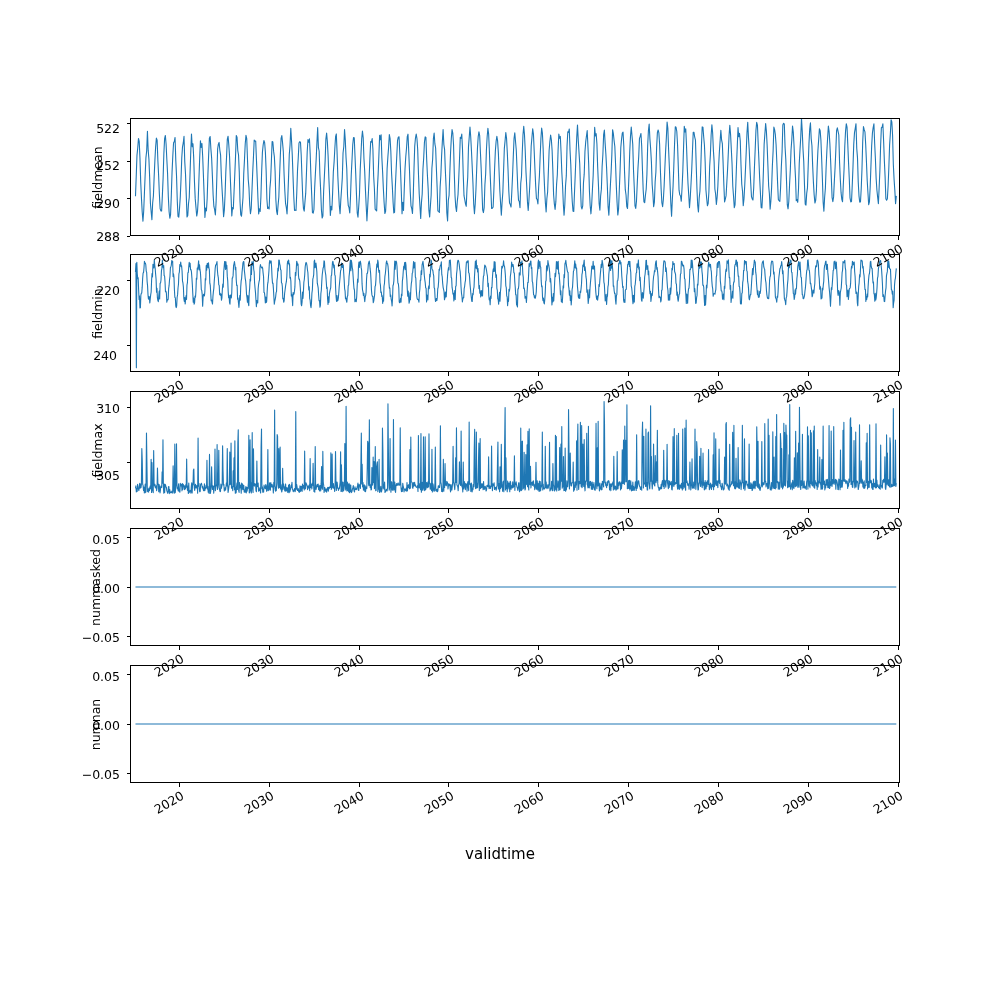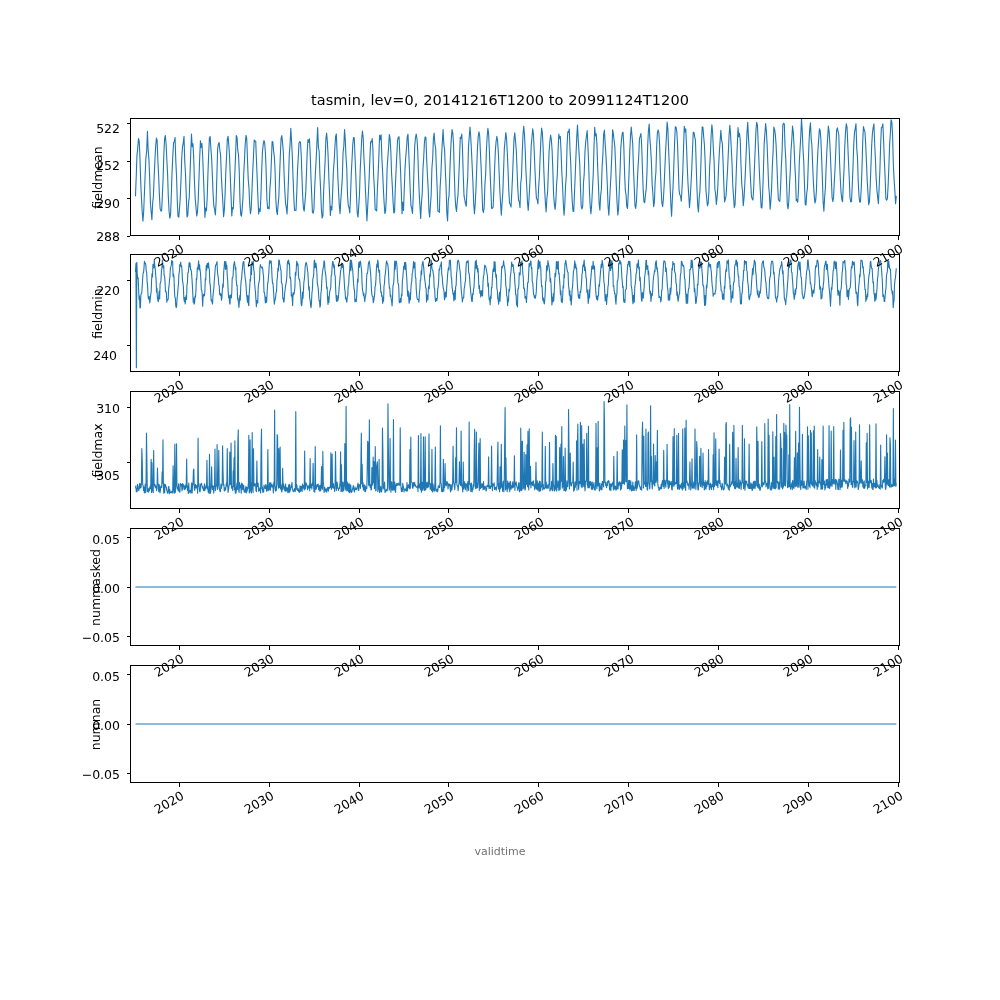--- a/index.html
+++ b/index.html
@@ -63,34 +63,33 @@
     color: #000000;
     white-space: nowrap;
     transform-origin: 100% 0%;
     transform: rotate(-30deg);
   }
   .xlabel {
     position: absolute;
     left: 0;
     width: 1000px;
     text-align: center;
-    font-size: 11px;
-    color: #737373;
+    font-size: 15px;
+    color: #000000;
   }
   .tickmark {
     position: absolute;
     background: #000000;
   }
 </style>
 </head>
 <body>
 
 <div id="figure">
 
-  <div class="fig-title">tasmin, lev=0, 20141216T1200 to 20991124T1200</div>
 
   <div class="panel" id="panel0" style="left:130px; top:118px; width:770px; height:118px;">
     <svg id="svg0" viewBox="0 0 770 118" preserveAspectRatio="none">
         <path d="M4.49,78.64L5.24,58.15L5.99,37.00L6.74,29.46L7.49,19.79L8.24,22.87L8.98,39.58L9.73,64.17L10.48,80.51L11.23,94.45L11.98,103.93L12.73,93.63L13.48,74.74L14.22,56.13L14.97,39.25L15.72,32.41L16.47,12.61L17.22,31.70L17.97,40.84L18.72,59.63L19.46,85.73L20.21,94.37L20.96,102.47L21.71,85.50L22.46,78.33L23.21,58.88L23.96,42.08L24.70,28.32L25.45,19.46L26.20,21.65L26.95,42.15L27.70,57.68L28.45,76.57L29.20,91.23L29.94,93.44L30.69,93.63L31.44,77.96L32.19,60.14L32.94,35.37L33.69,19.99L34.44,16.76L35.18,25.39L35.93,41.17L36.68,55.94L37.43,79.26L38.18,94.10L38.93,101.02L39.68,97.22L40.42,77.43L41.17,53.77L41.92,37.33L42.67,24.20L43.42,23.07L44.17,18.77L44.92,42.55L45.66,58.15L46.41,83.77L47.16,99.11L47.91,99.90L48.66,90.69L49.41,79.24L50.16,61.27L50.90,39.45L51.65,28.31L52.40,24.36L53.15,17.51L53.90,43.44L54.65,55.88L55.40,77.43L56.15,99.72L56.89,98.28L57.64,86.10L58.39,79.85L59.14,57.09L59.89,34.05L60.64,15.23L61.39,28.21L62.13,25.11L62.88,39.70L63.63,63.73L64.38,81.00L65.13,89.87L65.88,98.71L66.63,94.75L67.37,82.78L68.12,60.84L68.87,39.37L69.62,22.24L70.37,28.98L71.12,24.88L71.87,38.19L72.61,57.65L73.36,78.14L74.11,100.19L74.86,90.52L75.61,93.48L76.36,81.05L77.11,56.60L77.85,36.33L78.60,19.44L79.35,17.79L80.10,30.42L80.85,39.93L81.60,58.11L82.35,77.45L83.09,88.98L83.84,92.18L84.59,97.50L85.34,84.20L86.09,58.19L86.84,30.71L87.59,25.58L88.33,23.85L89.08,31.75L89.83,36.80L90.58,57.88L91.33,72.12L92.08,84.65L92.83,99.34L93.57,92.71L94.32,76.77L95.07,53.77L95.82,38.12L96.57,20.40L97.32,17.52L98.07,26.61L98.81,38.14L99.56,59.34L100.31,78.47L101.06,98.55L101.81,90.06L102.56,91.42L103.31,74.10L104.05,56.60L104.80,38.27L105.55,16.76L106.30,18.45L107.05,32.02L107.80,36.46L108.55,53.79L109.29,84.00L110.04,97.33L110.79,98.95L111.54,89.86L112.29,79.78L113.04,55.37L113.79,41.35L114.53,25.25L115.28,16.63L116.03,19.88L116.78,40.73L117.53,61.32L118.28,70.11L119.03,87.76L119.78,96.37L120.52,91.19L121.27,72.90L122.02,54.26L122.77,38.61L123.52,21.50L124.27,22.50L125.02,22.43L125.76,41.06L126.51,59.98L127.26,80.28L128.01,96.65L128.76,91.36L129.51,94.03L130.26,78.99L131.00,53.06L131.75,33.96L132.50,26.47L133.25,21.87L134.00,24.18L134.75,33.95L135.50,52.79L136.24,81.32L136.99,91.06L137.74,89.71L138.49,91.60L139.24,70.86L139.99,62.11L140.74,43.31L141.48,22.82L142.23,23.33L142.98,32.68L143.73,38.30L144.48,53.46L145.23,81.96L145.98,93.69L146.72,97.23L147.47,87.64L148.22,79.42L148.97,57.36L149.72,37.26L150.47,19.74L151.22,16.88L151.96,24.34L152.71,33.04L153.46,55.64L154.21,72.73L154.96,85.89L155.71,89.86L156.46,96.49L157.20,80.22L157.95,59.91L158.70,36.19L159.45,26.44L160.20,9.39L160.95,22.18L161.70,37.18L162.44,58.35L163.19,78.93L163.94,92.94L164.69,92.59L165.44,93.11L166.19,75.31L166.94,52.36L167.68,39.58L168.43,24.53L169.18,23.09L169.93,23.62L170.68,37.31L171.43,59.28L172.18,79.70L172.92,91.03L173.67,93.68L174.42,84.08L175.17,75.43L175.92,54.92L176.67,33.40L177.42,20.92L178.17,23.70L178.91,20.14L179.66,35.53L180.41,58.86L181.16,76.71L181.91,95.08L182.66,95.73L183.41,92.06L184.15,70.03L184.90,55.01L185.65,40.86L186.40,24.25L187.15,8.76L187.90,29.04L188.65,32.55L189.39,56.45L190.14,72.29L190.89,91.89L191.64,100.68L192.39,98.68L193.14,73.45L193.89,58.29L194.63,42.62L195.38,20.41L196.13,14.38L196.88,23.27L197.63,37.83L198.38,59.93L199.13,77.35L199.87,98.15L200.62,88.85L201.37,92.58L202.12,75.89L202.87,53.68L203.62,43.88L204.37,30.05L205.11,17.98L205.86,15.19L206.61,34.16L207.36,58.12L208.11,73.90L208.86,88.25L209.61,96.39L210.35,82.53L211.10,71.77L211.85,59.86L212.60,34.64L213.35,27.93L214.10,10.75L214.85,21.47L215.59,39.14L216.34,50.53L217.09,77.79L217.84,88.00L218.59,90.11L219.34,95.62L220.09,78.76L220.83,56.71L221.58,41.65L222.33,25.97L223.08,18.83L223.83,19.05L224.58,37.60L225.33,56.26L226.07,77.20L226.82,95.60L227.57,99.91L228.32,88.85L229.07,77.04L229.82,51.37L230.57,35.88L231.31,19.85L232.06,12.38L232.81,19.11L233.56,40.41L234.31,53.31L235.06,72.37L235.81,88.42L236.55,103.60L237.30,89.28L238.05,74.87L238.80,59.28L239.55,39.25L240.30,23.02L241.05,23.62L241.80,20.00L242.54,30.81L243.29,58.32L244.04,70.95L244.79,91.71L245.54,92.64L246.29,93.47L247.04,70.85L247.78,56.35L248.53,36.77L249.28,16.48L250.03,21.00L250.78,15.97L251.53,39.67L252.28,54.06L253.02,70.90L253.77,84.92L254.52,96.18L255.27,93.83L256.02,78.80L256.77,50.64L257.52,39.01L258.26,29.00L259.01,15.87L259.76,19.91L260.51,32.96L261.26,55.31L262.01,68.54L262.76,84.55L263.50,95.57L264.25,94.92L265.00,69.57L265.75,52.92L266.50,36.82L267.25,21.65L268.00,18.47L268.74,18.08L269.49,35.15L270.24,52.49L270.99,73.33L271.74,96.24L272.49,84.66L273.24,92.98L273.98,71.30L274.73,50.65L275.48,38.36L276.23,29.69L276.98,17.92L277.73,15.44L278.48,33.80L279.22,52.03L279.97,73.89L280.72,88.25L281.47,91.08L282.22,96.19L282.97,78.79L283.72,51.33L284.46,27.79L285.21,19.34L285.96,15.40L286.71,20.06L287.46,31.61L288.21,55.70L288.96,75.97L289.70,88.79L290.45,101.07L291.20,85.06L291.95,76.34L292.70,51.08L293.45,39.60L294.20,23.64L294.94,18.21L295.69,18.82L296.44,41.00L297.19,57.24L297.94,70.92L298.69,93.01L299.44,99.76L300.19,88.38L300.93,77.65L301.68,50.12L302.43,41.00L303.18,20.03L303.93,14.29L304.68,25.40L305.43,29.48L306.17,50.05L306.92,69.50L307.67,93.55L308.42,93.85L309.17,95.04L309.92,69.19L310.67,57.25L311.41,37.73L312.16,22.84L312.91,10.63L313.66,25.90L314.41,31.23L315.16,52.15L315.91,69.23L316.65,95.44L317.40,103.80L318.15,82.63L318.90,77.68L319.65,54.62L320.40,33.94L321.15,19.91L321.89,10.77L322.64,14.31L323.39,26.44L324.14,55.74L324.89,78.52L325.64,89.51L326.39,94.15L327.13,83.88L327.88,76.86L328.63,59.53L329.38,40.67L330.13,18.71L330.88,19.65L331.63,15.36L332.37,30.85L333.12,57.33L333.87,78.02L334.62,82.02L335.37,86.24L336.12,88.85L336.87,70.80L337.61,59.17L338.36,28.34L339.11,18.44L339.86,8.16L340.61,18.26L341.36,32.48L342.11,49.07L342.85,65.57L343.60,86.71L344.35,96.35L345.10,86.60L345.85,71.37L346.60,50.53L347.35,29.95L348.09,18.20L348.84,13.00L349.59,16.94L350.34,34.16L351.09,50.63L351.84,72.03L352.59,92.33L353.33,95.19L354.08,90.14L354.83,66.88L355.58,55.97L356.33,31.71L357.08,18.01L357.83,9.41L358.57,15.26L359.32,32.53L360.07,55.29L360.82,73.22L361.57,91.06L362.32,90.78L363.07,89.48L363.82,72.34L364.56,50.16L365.31,32.61L366.06,22.74L366.81,17.57L367.56,22.32L368.31,34.20L369.06,53.85L369.80,73.06L370.55,85.61L371.30,97.82L372.05,84.88L372.80,74.83L373.55,52.39L374.30,30.17L375.04,22.25L375.79,13.72L376.54,19.97L377.29,34.22L378.04,52.22L378.79,73.46L379.54,85.56L380.28,87.02L381.03,89.59L381.78,74.54L382.53,58.06L383.28,38.21L384.03,19.84L384.78,13.96L385.52,22.82L386.27,31.60L387.02,50.68L387.77,69.83L388.52,82.73L389.27,83.95L390.02,90.30L390.76,65.36L391.51,58.43L392.26,34.69L393.01,16.04L393.76,7.52L394.51,15.99L395.26,32.49L396.00,53.62L396.75,68.06L397.50,84.32L398.25,92.95L399.00,81.87L399.75,68.99L400.50,50.66L401.24,27.43L401.99,18.67L402.74,9.93L403.49,15.34L404.24,32.56L404.99,50.96L405.74,67.96L406.48,80.96L407.23,81.73L407.98,86.47L408.73,69.21L409.48,57.79L410.23,37.66L410.98,19.99L411.72,9.18L412.47,14.28L413.22,30.18L413.97,54.05L414.72,71.41L415.47,85.35L416.22,94.65L416.96,80.91L417.71,74.08L418.46,53.12L419.21,32.02L419.96,22.94L420.71,16.25L421.46,21.10L422.21,32.06L422.95,52.50L423.70,77.03L424.45,86.32L425.20,92.00L425.95,84.08L426.70,66.27L427.45,56.43L428.19,31.77L428.94,15.26L429.69,19.66L430.44,17.74L431.19,33.90L431.94,54.11L432.69,67.98L433.43,86.00L434.18,97.95L434.93,87.18L435.68,67.68L436.43,57.88L437.18,27.60L437.93,13.04L438.67,13.54L439.42,10.11L440.17,31.65L440.92,45.96L441.67,69.64L442.42,84.25L443.17,93.91L443.91,93.98L444.66,74.56L445.41,56.44L446.16,36.44L446.91,18.45L447.66,6.17L448.41,21.38L449.15,33.47L449.90,45.43L450.65,70.19L451.40,89.10L452.15,91.52L452.90,88.47L453.65,65.15L454.39,56.10L455.14,33.01L455.89,23.33L456.64,17.25L457.39,11.69L458.14,28.27L458.89,46.43L459.63,73.58L460.38,88.21L461.13,96.46L461.88,86.99L462.63,71.66L463.38,57.42L464.13,31.20L464.87,8.54L465.62,17.19L466.37,14.90L467.12,25.26L467.87,48.47L468.62,66.10L469.37,86.14L470.11,92.70L470.86,78.14L471.61,71.35L472.36,48.06L473.11,36.18L473.86,15.86L474.61,11.32L475.35,24.29L476.10,35.68L476.85,50.08L477.60,68.60L478.35,89.43L479.10,97.91L479.85,83.59L480.59,68.29L481.34,54.44L482.09,36.47L482.84,10.86L483.59,14.70L484.34,21.91L485.09,28.02L485.84,46.21L486.58,68.28L487.33,84.97L488.08,97.72L488.83,91.42L489.58,72.23L490.33,53.00L491.08,29.29L491.82,20.69L492.57,14.27L493.32,13.34L494.07,27.16L494.82,53.41L495.57,71.89L496.32,77.34L497.06,89.17L497.81,91.04L498.56,75.05L499.31,56.46L500.06,32.85L500.81,17.31L501.56,8.10L502.30,16.98L503.05,25.55L503.80,51.57L504.55,68.94L505.30,88.44L506.05,91.01L506.80,83.38L507.54,66.52L508.29,49.98L509.04,38.13L509.79,19.88L510.54,17.48L511.29,14.71L512.04,27.84L512.78,51.33L513.53,72.33L514.28,84.27L515.03,85.03L515.78,77.59L516.53,71.44L517.28,55.96L518.02,27.13L518.77,11.64L519.52,5.19L520.27,20.49L521.02,30.55L521.77,43.60L522.52,66.60L523.26,76.40L524.01,89.13L524.76,84.57L525.51,63.78L526.26,53.91L527.01,28.44L527.76,13.87L528.50,11.13L529.25,14.20L530.00,25.94L530.75,51.46L531.50,71.00L532.25,85.07L533.00,89.14L533.74,81.85L534.49,68.67L535.24,50.15L535.99,32.93L536.74,19.18L537.49,3.01L538.24,9.54L538.98,30.53L539.73,48.00L540.48,67.14L541.23,85.84L541.98,98.96L542.73,82.25L543.48,68.36L544.23,47.82L544.97,25.48L545.72,7.95L546.47,8.38L547.22,12.70L547.97,26.11L548.72,48.23L549.47,72.38L550.21,77.13L550.96,78.34L551.71,83.73L552.46,70.37L553.21,53.82L553.96,30.00L554.71,7.51L555.45,13.22L556.20,10.08L556.95,26.97L557.70,48.30L558.45,65.70L559.20,77.45L559.95,90.32L560.69,80.35L561.44,66.60L562.19,51.28L562.94,32.00L563.69,13.45L564.44,13.58L565.19,18.36L565.93,21.44L566.68,46.80L567.43,70.88L568.18,87.99L568.93,94.67L569.68,80.22L570.43,73.23L571.17,53.10L571.92,27.37L572.67,8.05L573.42,8.30L574.17,18.14L574.92,26.48L575.67,44.18L576.41,71.93L577.16,80.54L577.91,88.31L578.66,86.04L579.41,73.92L580.16,48.41L580.91,36.01L581.65,16.25L582.40,5.86L583.15,13.93L583.90,31.64L584.65,43.60L585.40,71.23L586.15,76.56L586.89,86.81L587.64,79.70L588.39,68.07L589.14,48.22L589.89,33.65L590.64,22.38L591.39,11.58L592.13,21.15L592.88,24.97L593.63,44.27L594.38,66.25L595.13,84.33L595.88,81.46L596.63,77.95L597.37,64.70L598.12,51.37L598.87,34.51L599.62,16.81L600.37,6.30L601.12,15.46L601.87,30.60L602.61,45.43L603.36,68.44L604.11,78.68L604.86,90.18L605.61,87.33L606.36,68.58L607.11,45.98L607.86,27.57L608.60,8.75L609.35,18.12L610.10,14.53L610.85,22.23L611.60,46.98L612.35,66.36L613.10,73.27L613.84,88.15L614.59,81.01L615.34,67.44L616.09,50.71L616.84,32.95L617.59,13.65L618.34,3.41L619.08,18.96L619.83,31.07L620.58,49.30L621.33,65.11L622.08,78.93L622.83,81.24L623.58,82.48L624.32,70.21L625.07,49.02L625.82,30.86L626.57,11.55L627.32,3.40L628.07,6.13L628.82,25.26L629.56,42.27L630.31,60.26L631.06,75.61L631.81,90.08L632.56,90.47L633.31,75.80L634.06,52.64L634.80,25.56L635.55,14.88L636.30,4.71L637.05,12.53L637.80,27.11L638.55,47.07L639.30,67.83L640.04,75.97L640.79,91.73L641.54,83.25L642.29,69.61L643.04,47.51L643.79,32.63L644.54,8.28L645.28,10.72L646.03,15.96L646.78,26.45L647.53,44.57L648.28,65.18L649.03,81.90L649.78,83.10L650.52,83.78L651.27,69.98L652.02,48.79L652.77,33.53L653.52,6.05L654.27,4.42L655.02,4.99L655.76,28.55L656.51,41.30L657.26,64.05L658.01,87.16L658.76,91.37L659.51,83.86L660.26,67.10L661.00,52.29L661.75,31.45L662.50,21.25L663.25,7.14L664.00,13.31L664.75,26.75L665.50,45.67L666.25,59.91L666.99,83.10L667.74,81.90L668.49,84.77L669.24,71.13L669.99,45.36L670.74,31.40L671.49,18.63L672.23,-0.86L672.98,11.88L673.73,30.22L674.48,42.86L675.23,66.86L675.98,86.72L676.73,87.62L677.47,75.62L678.22,70.06L678.97,47.47L679.72,25.08L680.47,10.29L681.22,3.87L681.97,19.94L682.71,27.28L683.46,47.99L684.21,64.71L684.96,77.43L685.71,85.45L686.46,82.74L687.21,72.71L687.95,48.94L688.70,32.05L689.45,21.24L690.20,9.90L690.95,11.80L691.70,21.32L692.45,40.23L693.19,60.76L693.94,84.54L694.69,93.88L695.44,79.66L696.19,70.52L696.94,49.13L697.69,32.28L698.43,19.42L699.18,7.17L699.93,12.80L700.68,25.08L701.43,41.88L702.18,60.70L702.93,80.10L703.67,84.07L704.42,79.22L705.17,63.19L705.92,49.33L706.67,31.47L707.42,11.91L708.17,8.97L708.91,12.54L709.66,16.27L710.41,44.10L711.16,61.41L711.91,74.94L712.66,81.72L713.41,84.21L714.15,66.98L714.90,51.28L715.65,27.44L716.40,12.54L717.15,4.81L717.90,8.28L718.65,25.66L719.39,44.00L720.14,60.44L720.89,80.31L721.64,84.31L722.39,84.02L723.14,66.89L723.89,48.15L724.63,25.57L725.38,13.85L726.13,9.56L726.88,4.78L727.63,29.87L728.38,39.28L729.13,64.16L729.88,78.17L730.62,84.52L731.37,84.34L732.12,70.97L732.87,51.20L733.62,22.95L734.37,7.74L735.12,10.92L735.86,13.05L736.61,25.93L737.36,43.56L738.11,62.21L738.86,74.97L739.61,87.20L740.36,84.33L741.10,69.52L741.85,48.20L742.60,27.28L743.35,14.28L744.10,8.69L744.85,4.83L745.60,24.93L746.34,40.51L747.09,60.50L747.84,72.29L748.59,79.52L749.34,86.08L750.09,70.01L750.84,52.33L751.58,26.65L752.33,8.89L753.08,8.36L753.83,4.83L754.58,22.72L755.33,42.60L756.08,59.18L756.82,81.18L757.57,82.67L758.32,81.22L759.07,68.16L759.82,49.36L760.57,26.61L761.32,15.26L762.06,0.72L762.81,2.94L763.56,16.51L764.31,45.96L765.06,61.40L765.81,72.44L766.56,86.16L767.30,78.22" fill="none" stroke="#1f77b4" stroke-width="1.1" stroke-linejoin="round" vector-effect="non-scaling-stroke"></path>
       </svg>
   </div>
   <div class="ylabel" style="left:37px; top:170px; width:120px;">fieldmean</div>
   <div class="ytick" style="left:75px; top:121px; width:45px;">522</div>
   <div class="ytick" style="left:75px; top:158px; width:45px;">252</div>
   <div class="ytick" style="left:75px; top:196px; width:45px;">290</div>

